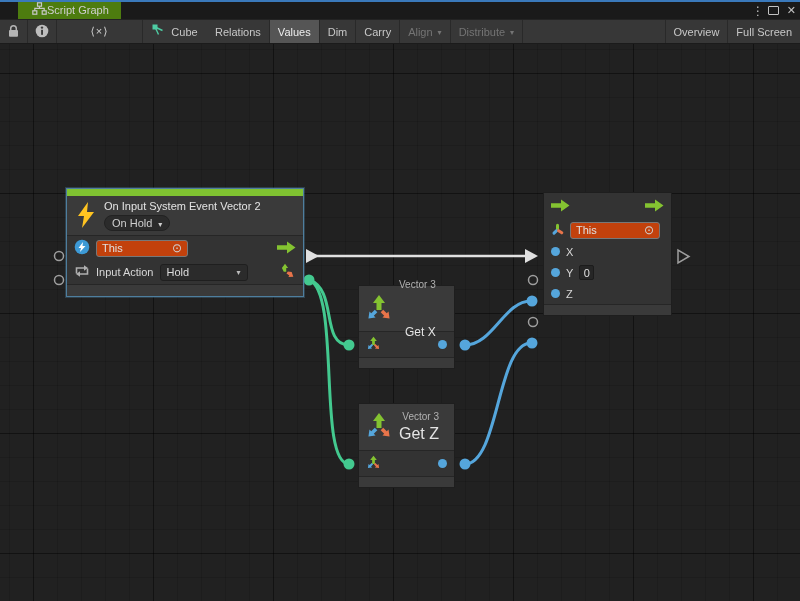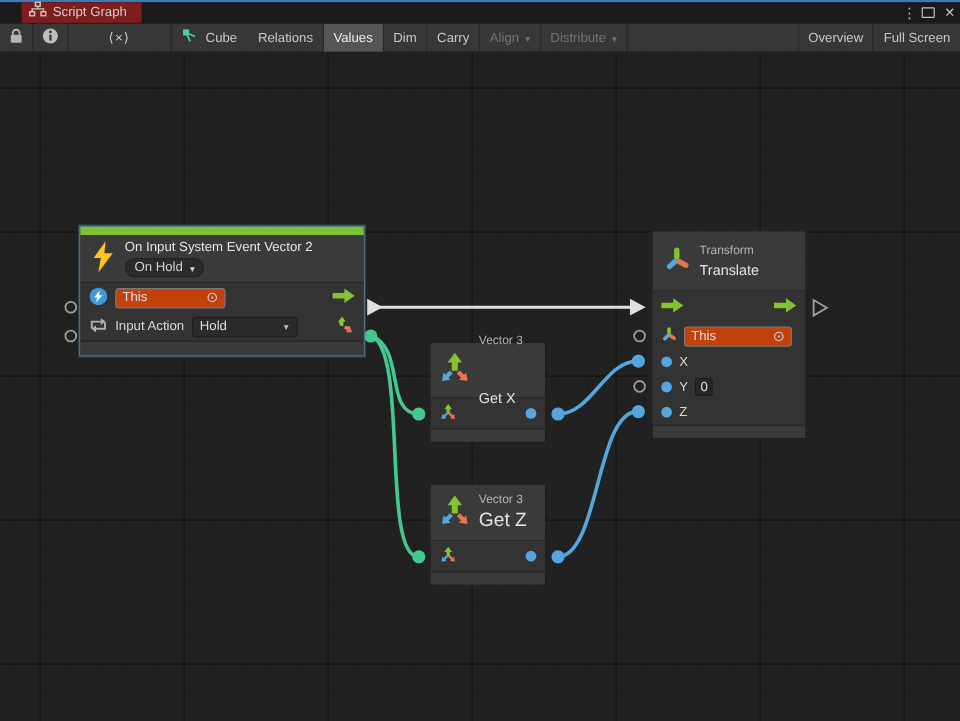--- a/index.html
+++ b/index.html
@@ -6,22 +6,22 @@
   html,body { background:#111; }
   .window {
     width:800px; height:601px; position:relative; overflow:hidden;
     background:#191919; font-family:"Liberation Sans", sans-serif;
     -webkit-font-smoothing:antialiased;
   }
   
   .topline { height:2px; background:#3a79bb; }
   .tabstrip { height:17px; background:#1a1a1a; display:flex; align-items:stretch; position:relative; }
   .tab {
-    margin-left:18px; background:#7f1d1d; display:flex; align-items:center; gap:5px;
-    padding:0 12px 0 6px; color:#cfcfcf; font-size:11px; line-height:17px;
+    margin-left:18px; background:#4d7c0f; display:flex; align-items:center; 
+    padding:0 12px 0 14px; color:#cfcfcf; font-size:11px; line-height:17px;
   }
   .win-controls { position:absolute; right:4px; top:0; height:17px; display:flex; align-items:center; gap:8px; color:#c2c2c2; }
   .wc-menu { font-size:12px; width:8px; text-align:center; }
   .wc-max { width:11px; height:9px; border:1.5px solid #c2c2c2; border-radius:1px; display:inline-block; }
   .wc-close { font-size:11px; }
   
   .toolbar {
     height:25px; background:#373737; border-top:1px solid #232323; border-bottom:1px solid #1b1b1b;
     display:flex; align-items:stretch; font-size:11px; color:#c8c8c8;
   }
@@ -40,20 +40,21 @@
   .canvas {
     position:absolute; left:0; top:44px; width:800px; height:557px;
     background-color:#212121;
     background-image:
       linear-gradient(to right, rgba(0,0,0,0.38) 1px, transparent 1px),
       linear-gradient(to bottom, rgba(0,0,0,0.38) 1px, transparent 1px),
       linear-gradient(to right, rgba(0,0,0,0.13) 1px, transparent 1px),
       linear-gradient(to bottom, rgba(0,0,0,0.13) 1px, transparent 1px);
     background-size:120px 120px, 120px 120px, 24px 24px, 24px 24px;
     background-position:33px 29px, 33px 29px, 9px 5px, 9px 5px;
+    text-align:right;
   }
   .wires { position:absolute; left:0; top:0; z-index:1; pointer-events:none; }
   
   .node { position:absolute; z-index:2; background:#333333; border:1px solid #1e1e1e; color:#d8d8d8; font-size:11px; }
   .node.selected { border:1px solid #4e7e9e; box-shadow:0 0 0 1px rgba(78,126,158,0.35); }
   .accentbar { height:7px; background:#7fc231; }
   .nhead { background:#3a3a3a; display:flex; align-items:center; padding:4px 9px; gap:8px; border-bottom:1px solid #262626; }
   .nhead .titles { display:flex; flex-direction:column; gap:3px; }
   .ntitle { color:#e4e4e4; font-size:11px; white-space:nowrap; }
   .ncat { color:#b2b2b2; font-size:10px; }
@@ -255,35 +256,20 @@
             <g transform="translate(10,11.5) rotate(125) scale(0.58)">
                 <polygon points="0,-7 5,0 2,0 2,6 -2,6 -5,0" fill="#e8744a"></polygon>
               </g>
           </svg>
         </span>
       </div>
       <div class="nfooter" style="height:12px;"></div>
     </div>
 
     <div class="node" style="left:543px; top:148px; width:129px;">
-      <div class="nhead" style="height:50px;">
-        <span>
-          <svg width="22" height="22" viewBox="0 0 22 22">
-              <g stroke-width="4.5" stroke-linecap="round" fill="none">
-            <path d="M11 9 V3.5" stroke="#84c331"></path>
-                <path d="M9.5 13 L5 17" stroke="#55a6dc"></path>
-                <path d="M13 13 L18.5 16" stroke="#e8744a"></path>
-          </g>
-            </svg>
-        </span>
-        <span class="titles">
-          <span class="ncat">Transform</span>
-          <span class="ntitle" style="font-size:12px;">Translate</span>
-        </span>
-      </div>
       <div class="nrow" style="height:26px;">
         <span>
           <svg width="19" height="13" viewBox="0 0 19 13">
               <path d="M0 4.2 H10 V0.5 L18.5 6.5 L10 12.5 V8.8 H0 Z" fill="#84c331"></path>
             </svg>
         </span>
         <span class="ml-auto">
           <svg width="19" height="13" viewBox="0 0 19 13">
               <path d="M0 4.2 H10 V0.5 L18.5 6.5 L10 12.5 V8.8 H0 Z" fill="#84c331"></path>
             </svg>

